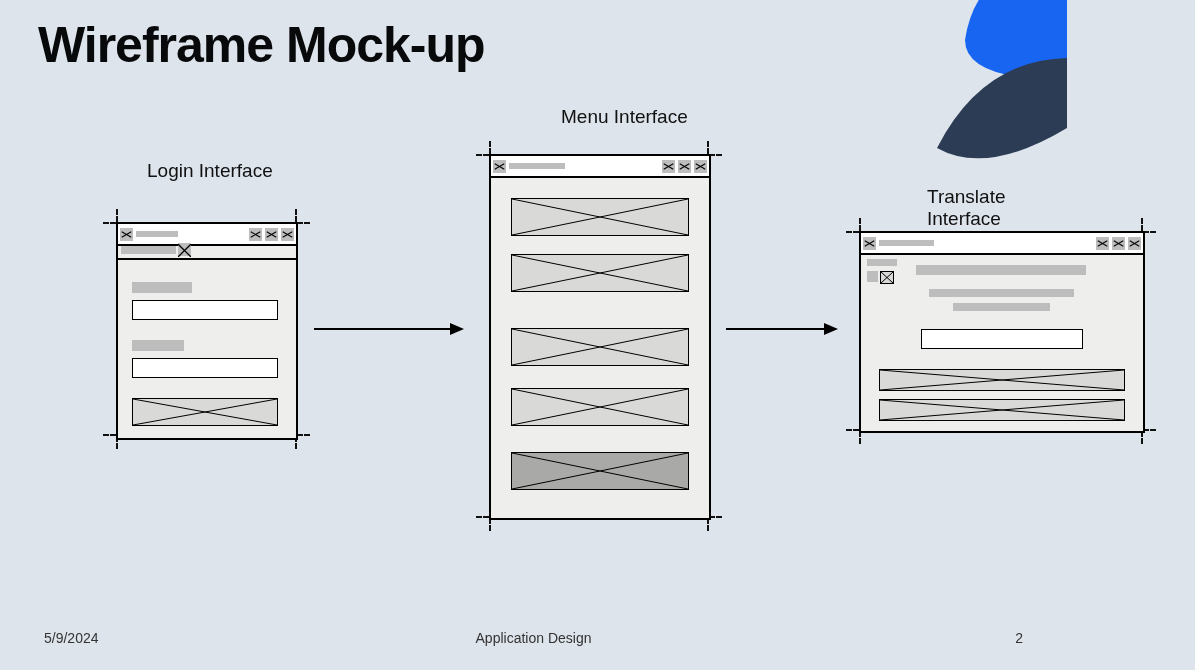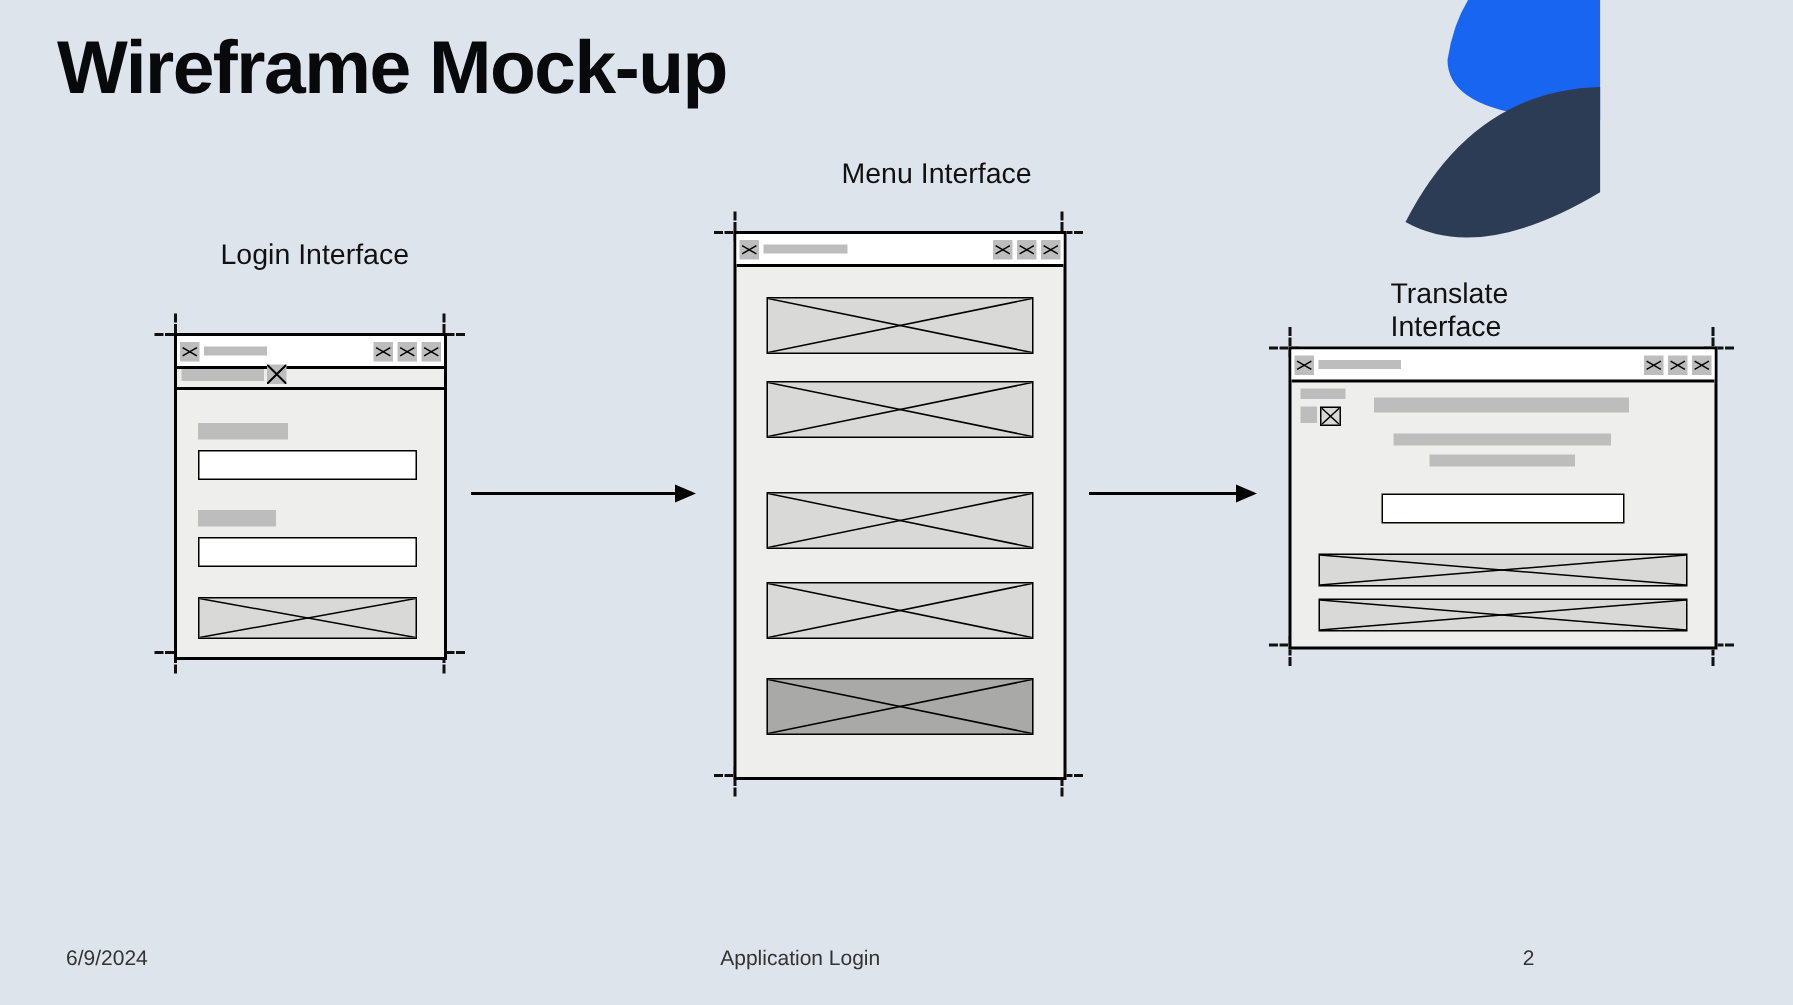--- a/index.html
+++ b/index.html
@@ -266,17 +266,17 @@
       <polygon points="150,8 136,2 136,14" fill="#000"></polygon>
     </svg>
   </div>
   <div class="arrow" style="left:726px; top:321px; width:112px; height:16px;">
     <svg viewBox="0 0 112 16">
       <line x1="0" y1="8" x2="100" y2="8" stroke="#000" stroke-width="2"></line>
       <polygon points="112,8 98,2 98,14" fill="#000"></polygon>
     </svg>
   </div>
 
-  <div class="footer-date">6/9/2024</div>
-  <div class="footer-center">Application Login</div>
+  <div class="footer-date">5/9/2024</div>
+  <div class="footer-center">Application Design</div>
   <div class="footer-page">2</div>
 
 </div>
 
 </body></html>

